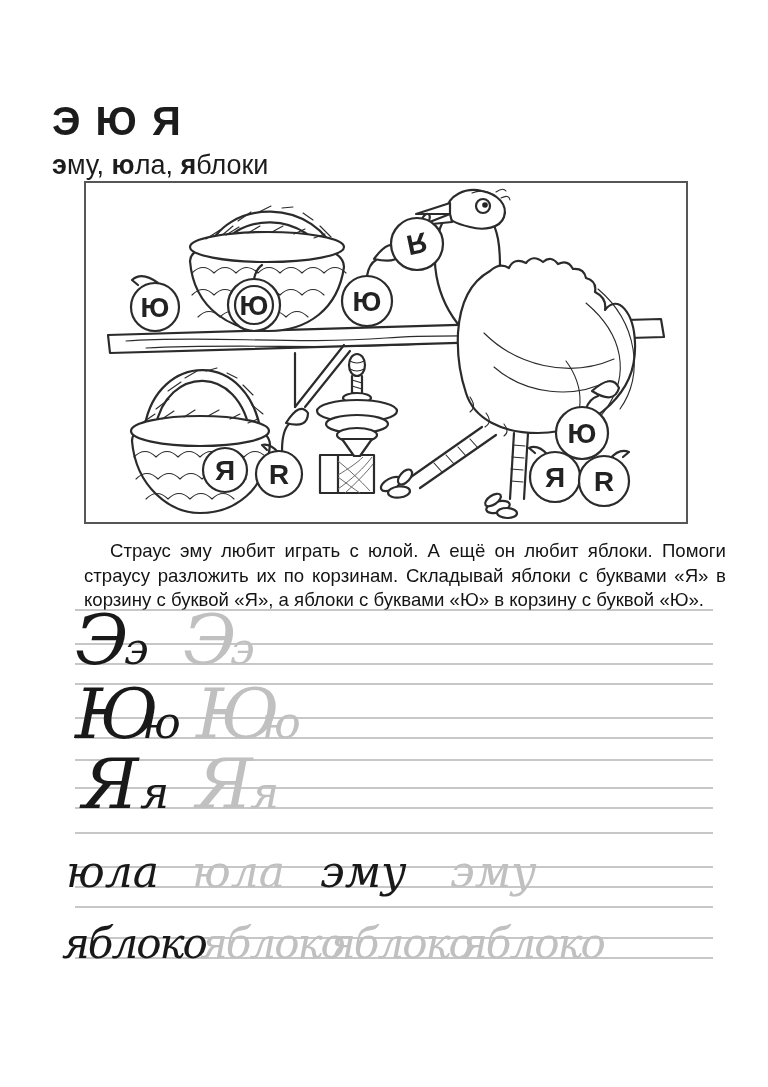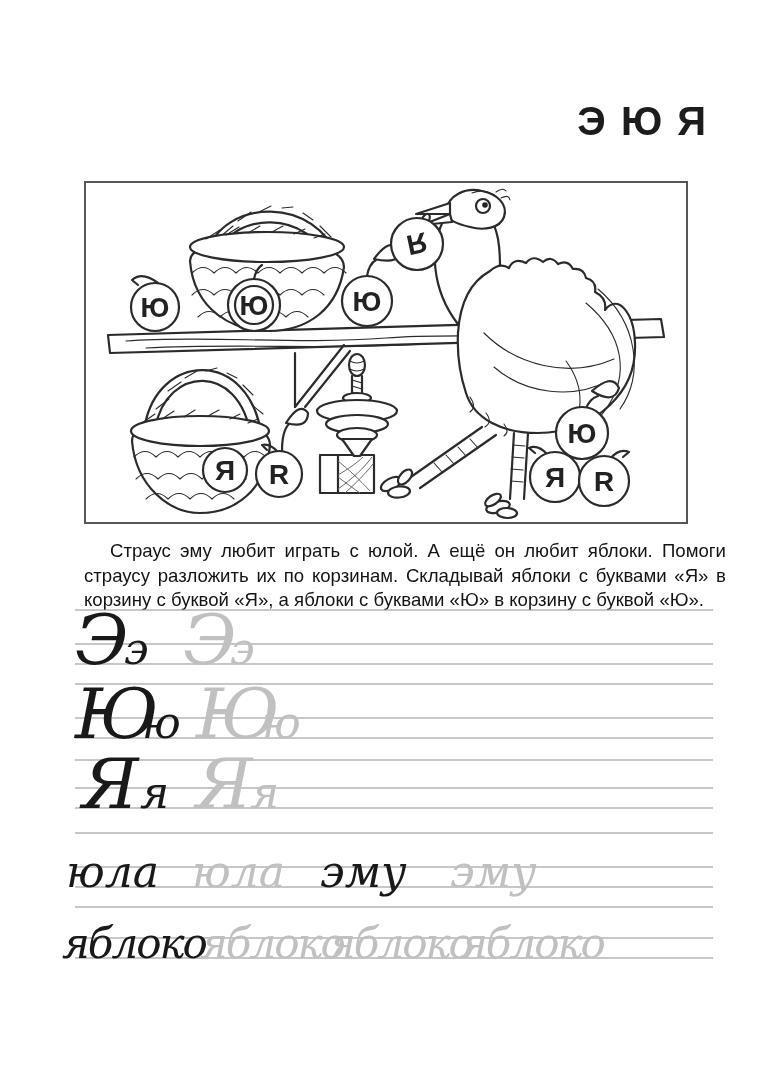--- a/index.html
+++ b/index.html
@@ -1,18 +1,18 @@
 <!DOCTYPE html>
 <html><head>
 <meta charset="utf-8">
 <style>
   html,body{margin:0;padding:0;background:#ffffff;}
   .page{position:relative;width:768px;height:1087px;background:#fff;overflow:hidden;
         font-family:"Liberation Sans",sans-serif;color:#1a1a1a;}
-  .header{position:absolute;left:60px;top:100px;width:648px;text-align:right;}
+  .header{position:absolute;left:52px;top:100px;width:648px;text-align:left;}
   .title{font-size:40px;font-weight:bold;letter-spacing:2px;line-height:1.05;color:#1c1c1c;}
   .subtitle{margin-top:8px;font-size:27px;color:#1c1c1c;}
   .subtitle b{font-weight:bold;}
   .illus{position:absolute;left:84px;top:181px;width:600px;height:339px;border:2px solid #565656;background:#fff;}
   .instruction{position:absolute;left:72px;top:527px;width:642px;font-size:18.6px;line-height:24.6px;
         text-align:justify;text-indent:26px;color:#141414;margin:12px;}
   .practice{position:absolute;left:0;top:600px;}
   .rule{stroke:#8f8f8f;stroke-width:1.2;}
   .cur{font-family:"DejaVu Serif",serif;font-style:italic;}
   .ink{fill:#191919;}
@@ -23,20 +23,21 @@
   .wfill{fill:#ffffff;stroke:#2b2b2b;stroke-width:2.2;stroke-linejoin:round;}
   .net{fill:none;stroke:#6a6a6a;stroke-width:1;}
 </style>
 </head>
 <body>
 
 <div class="page">
 
   <div class="header">
     <div class="title">Э Ю Я</div>
+    <div class="subtitle"><b>э</b><span>му, </span><b>ю</b><span>ла, </span><b>я</b><span>блоки</span></div>
   </div>
 
   <div class="illus">
   <svg width="600" height="339" viewBox="0 0 600 339">
 
     <g>
       <polygon class="wfill" points="22,152 575,136 578,154 24,170"></polygon>
       <path class="thin" d="M40,158 C120,152 210,162 300,155 C360,150 420,156 470,150"></path>
       <path class="thin" d="M60,165 C150,160 250,167 340,161"></path>
       <ellipse class="thin" cx="430" cy="148" rx="13" ry="3.2"></ellipse>

